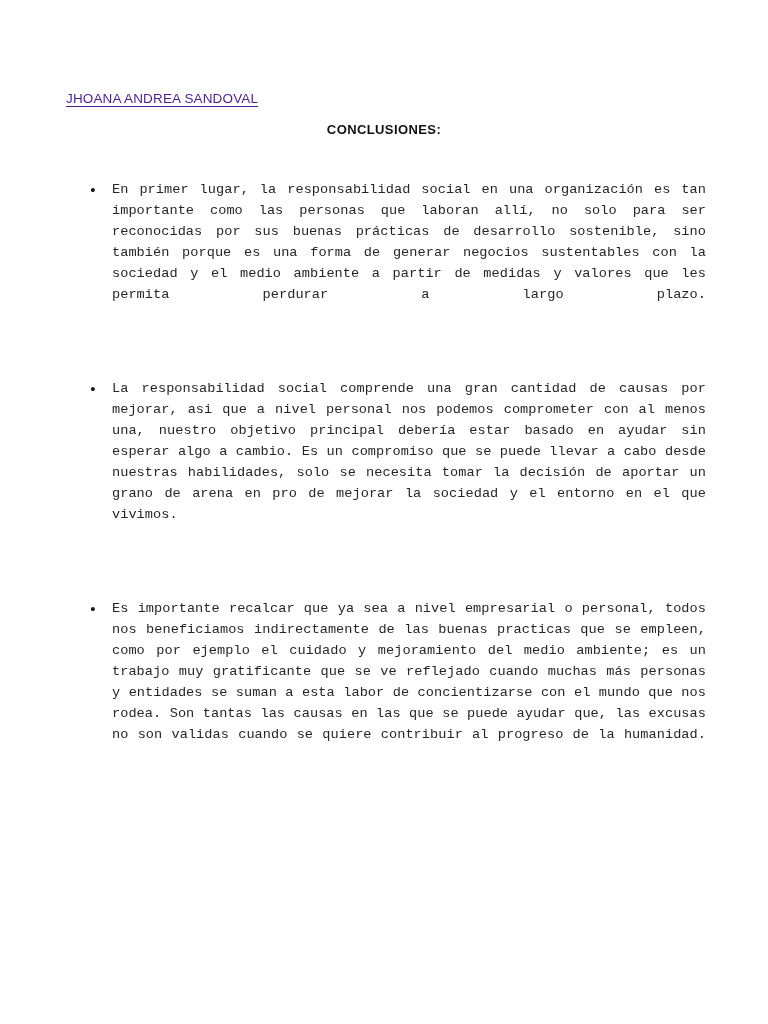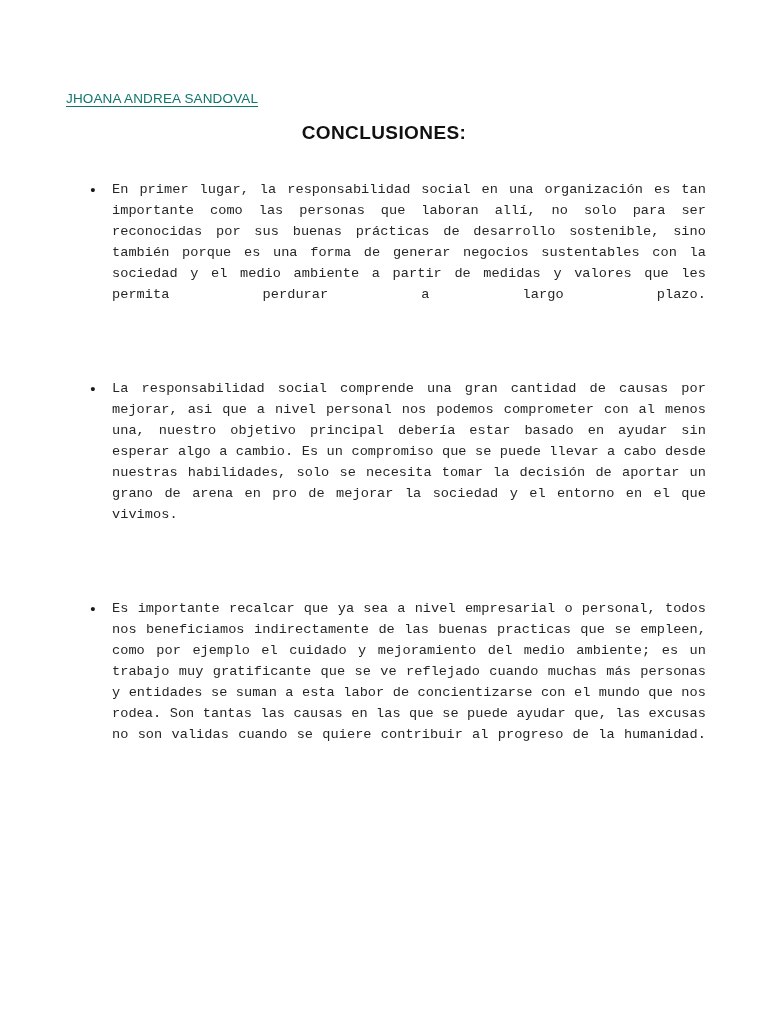--- a/index.html
+++ b/index.html
@@ -20,32 +20,32 @@
     height: 1024px;
     background: #ffffff;
     overflow: hidden;
   }
   .author-line {
     position: absolute;
     left: 66px;
     top: 91px;
     font-size: 13.5px;
     letter-spacing: 0.15px;
-    color: #0f766e;
+    color: #4c1d95;
     text-decoration: underline;
     text-underline-offset: 2.5px;
     white-space: nowrap;
   }
   .doc-title {
     position: absolute;
     left: 0;
     right: 0;
     top: 122px;
     text-align: center;
-    font-size: 19px;
+    font-size: 13px;
     font-weight: bold;
     letter-spacing: 0.4px;
     color: #111111;
   }
   .bullet-list {
     position: absolute;
     left: 66px;
     top: 179px;
     width: 640px;
     margin: 0;

